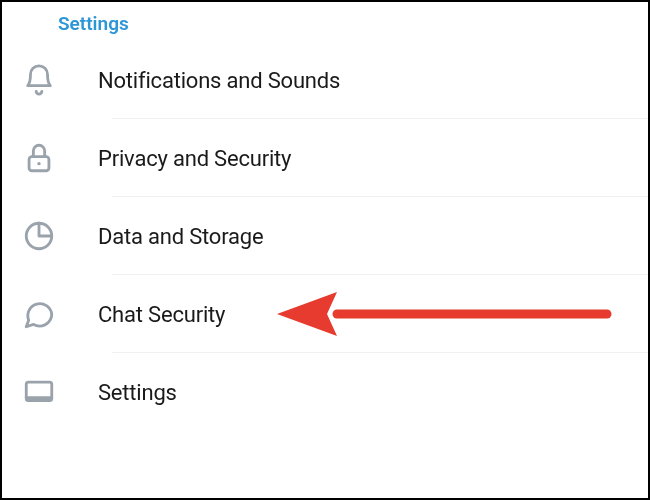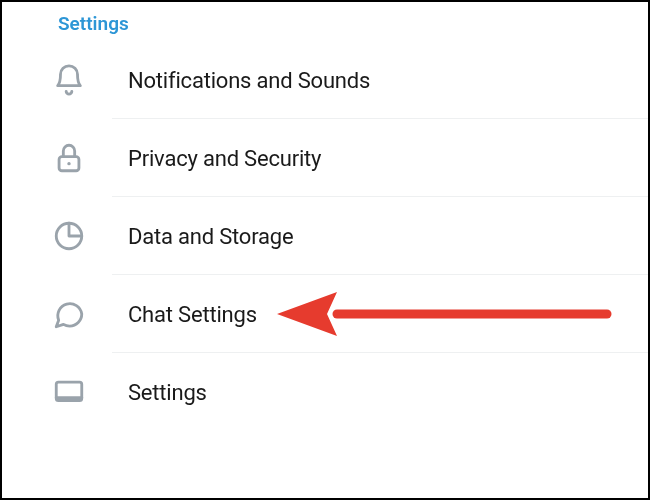--- a/index.html
+++ b/index.html
@@ -25,21 +25,21 @@
       padding: 10px 0 6px 56px;
     }
     .list {
       display: flex;
       flex-direction: column;
     }
     .row {
       display: flex;
       align-items: center;
       height: 78px;
-      padding-left: 50px;
+      padding-left: 20px;
       cursor: pointer;
       position: relative;
     }
     .row .divider {
       position: absolute;
       left: 110px;
       right: 0;
       bottom: 0;
       height: 1px;
       background: #eef0f1;
@@ -111,21 +111,21 @@
       <span class="row-label">Data and Storage</span>
       <div class="divider"></div>
     </div>
 
     <div class="row">
       <span class="icon-slot">
         <svg viewBox="0 0 24 24" stroke-linecap="round" stroke-linejoin="round">
           <path d="M21 12a8.5 8.5 0 0 1-8.5 8.5c-1.6 0-3.1-.4-4.4-1.2L3 21l1.7-4.6A8.5 8.5 0 1 1 21 12z"></path>
         </svg>
       </span>
-      <span class="row-label">Chat Settings</span>
+      <span class="row-label">Chat Security</span>
       <div class="divider"></div>
     </div>
 
 
     <div class="row">
       <span class="icon-slot">
         <svg viewBox="0 0 24 24" stroke-linecap="round" stroke-linejoin="round">
           <rect x="3" y="5" width="18" height="13" rx="1.5"></rect>
           <line x1="3" y1="16" x2="21" y2="16"></line>
         </svg>

